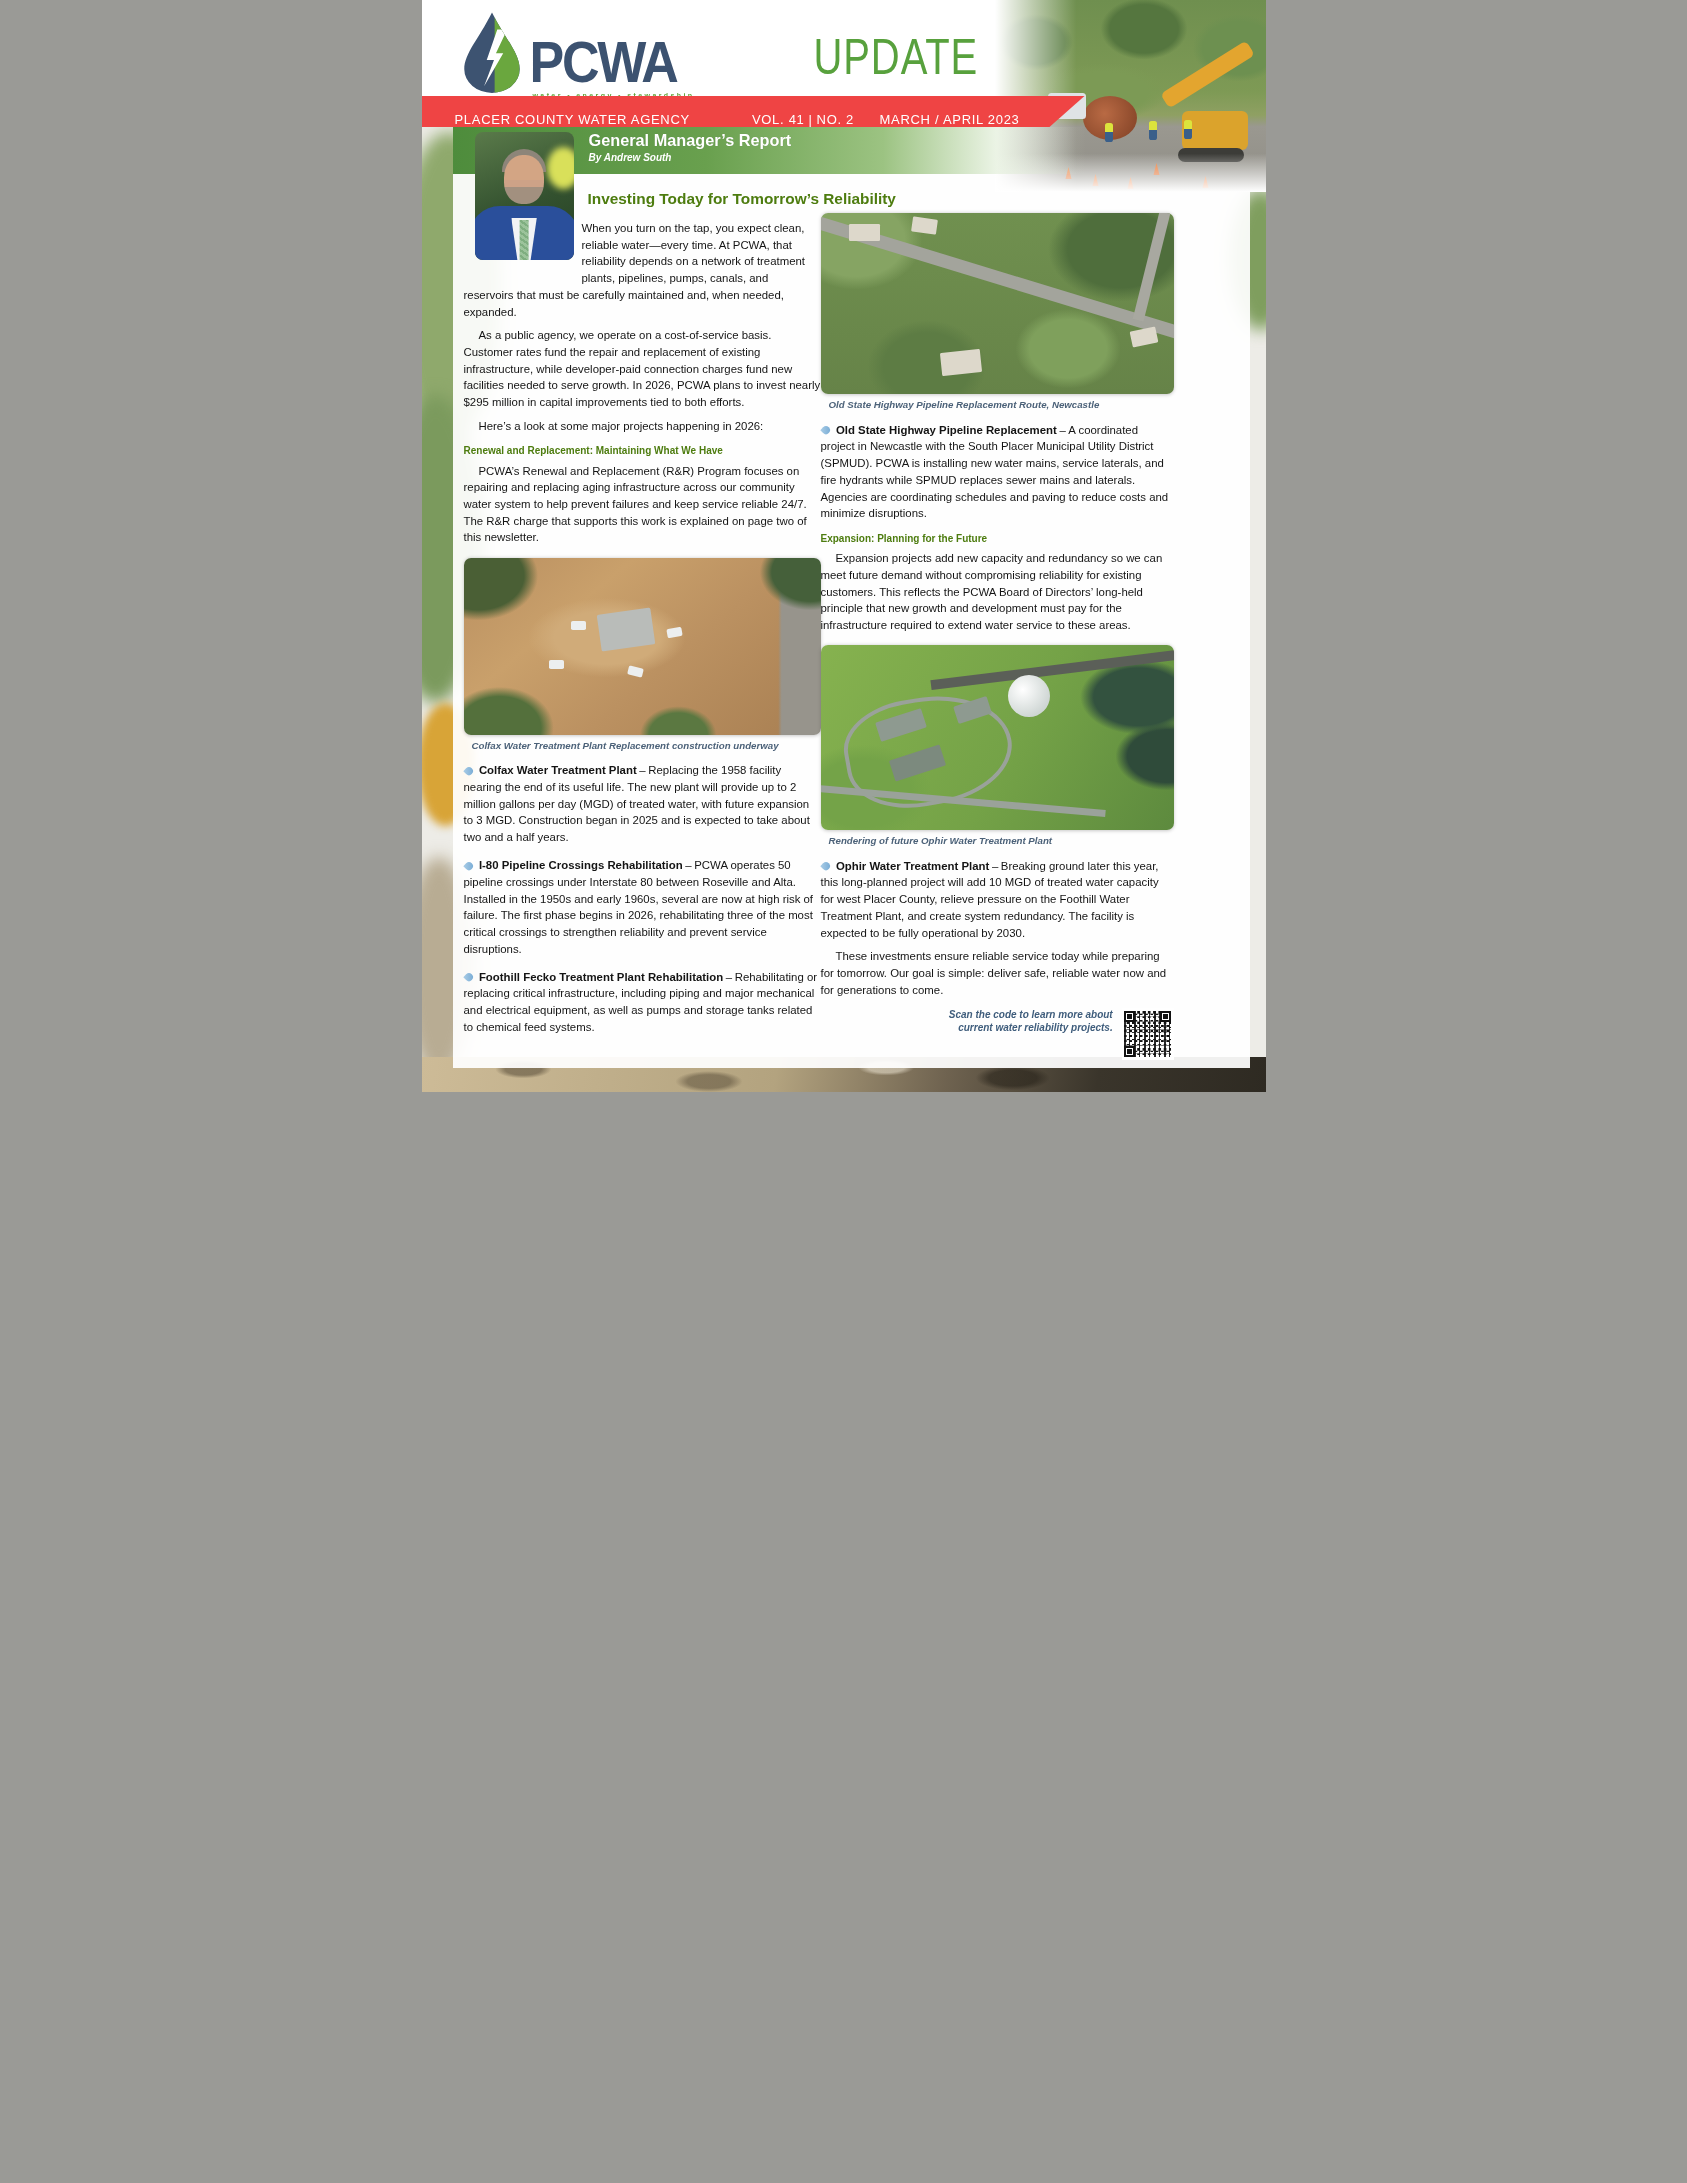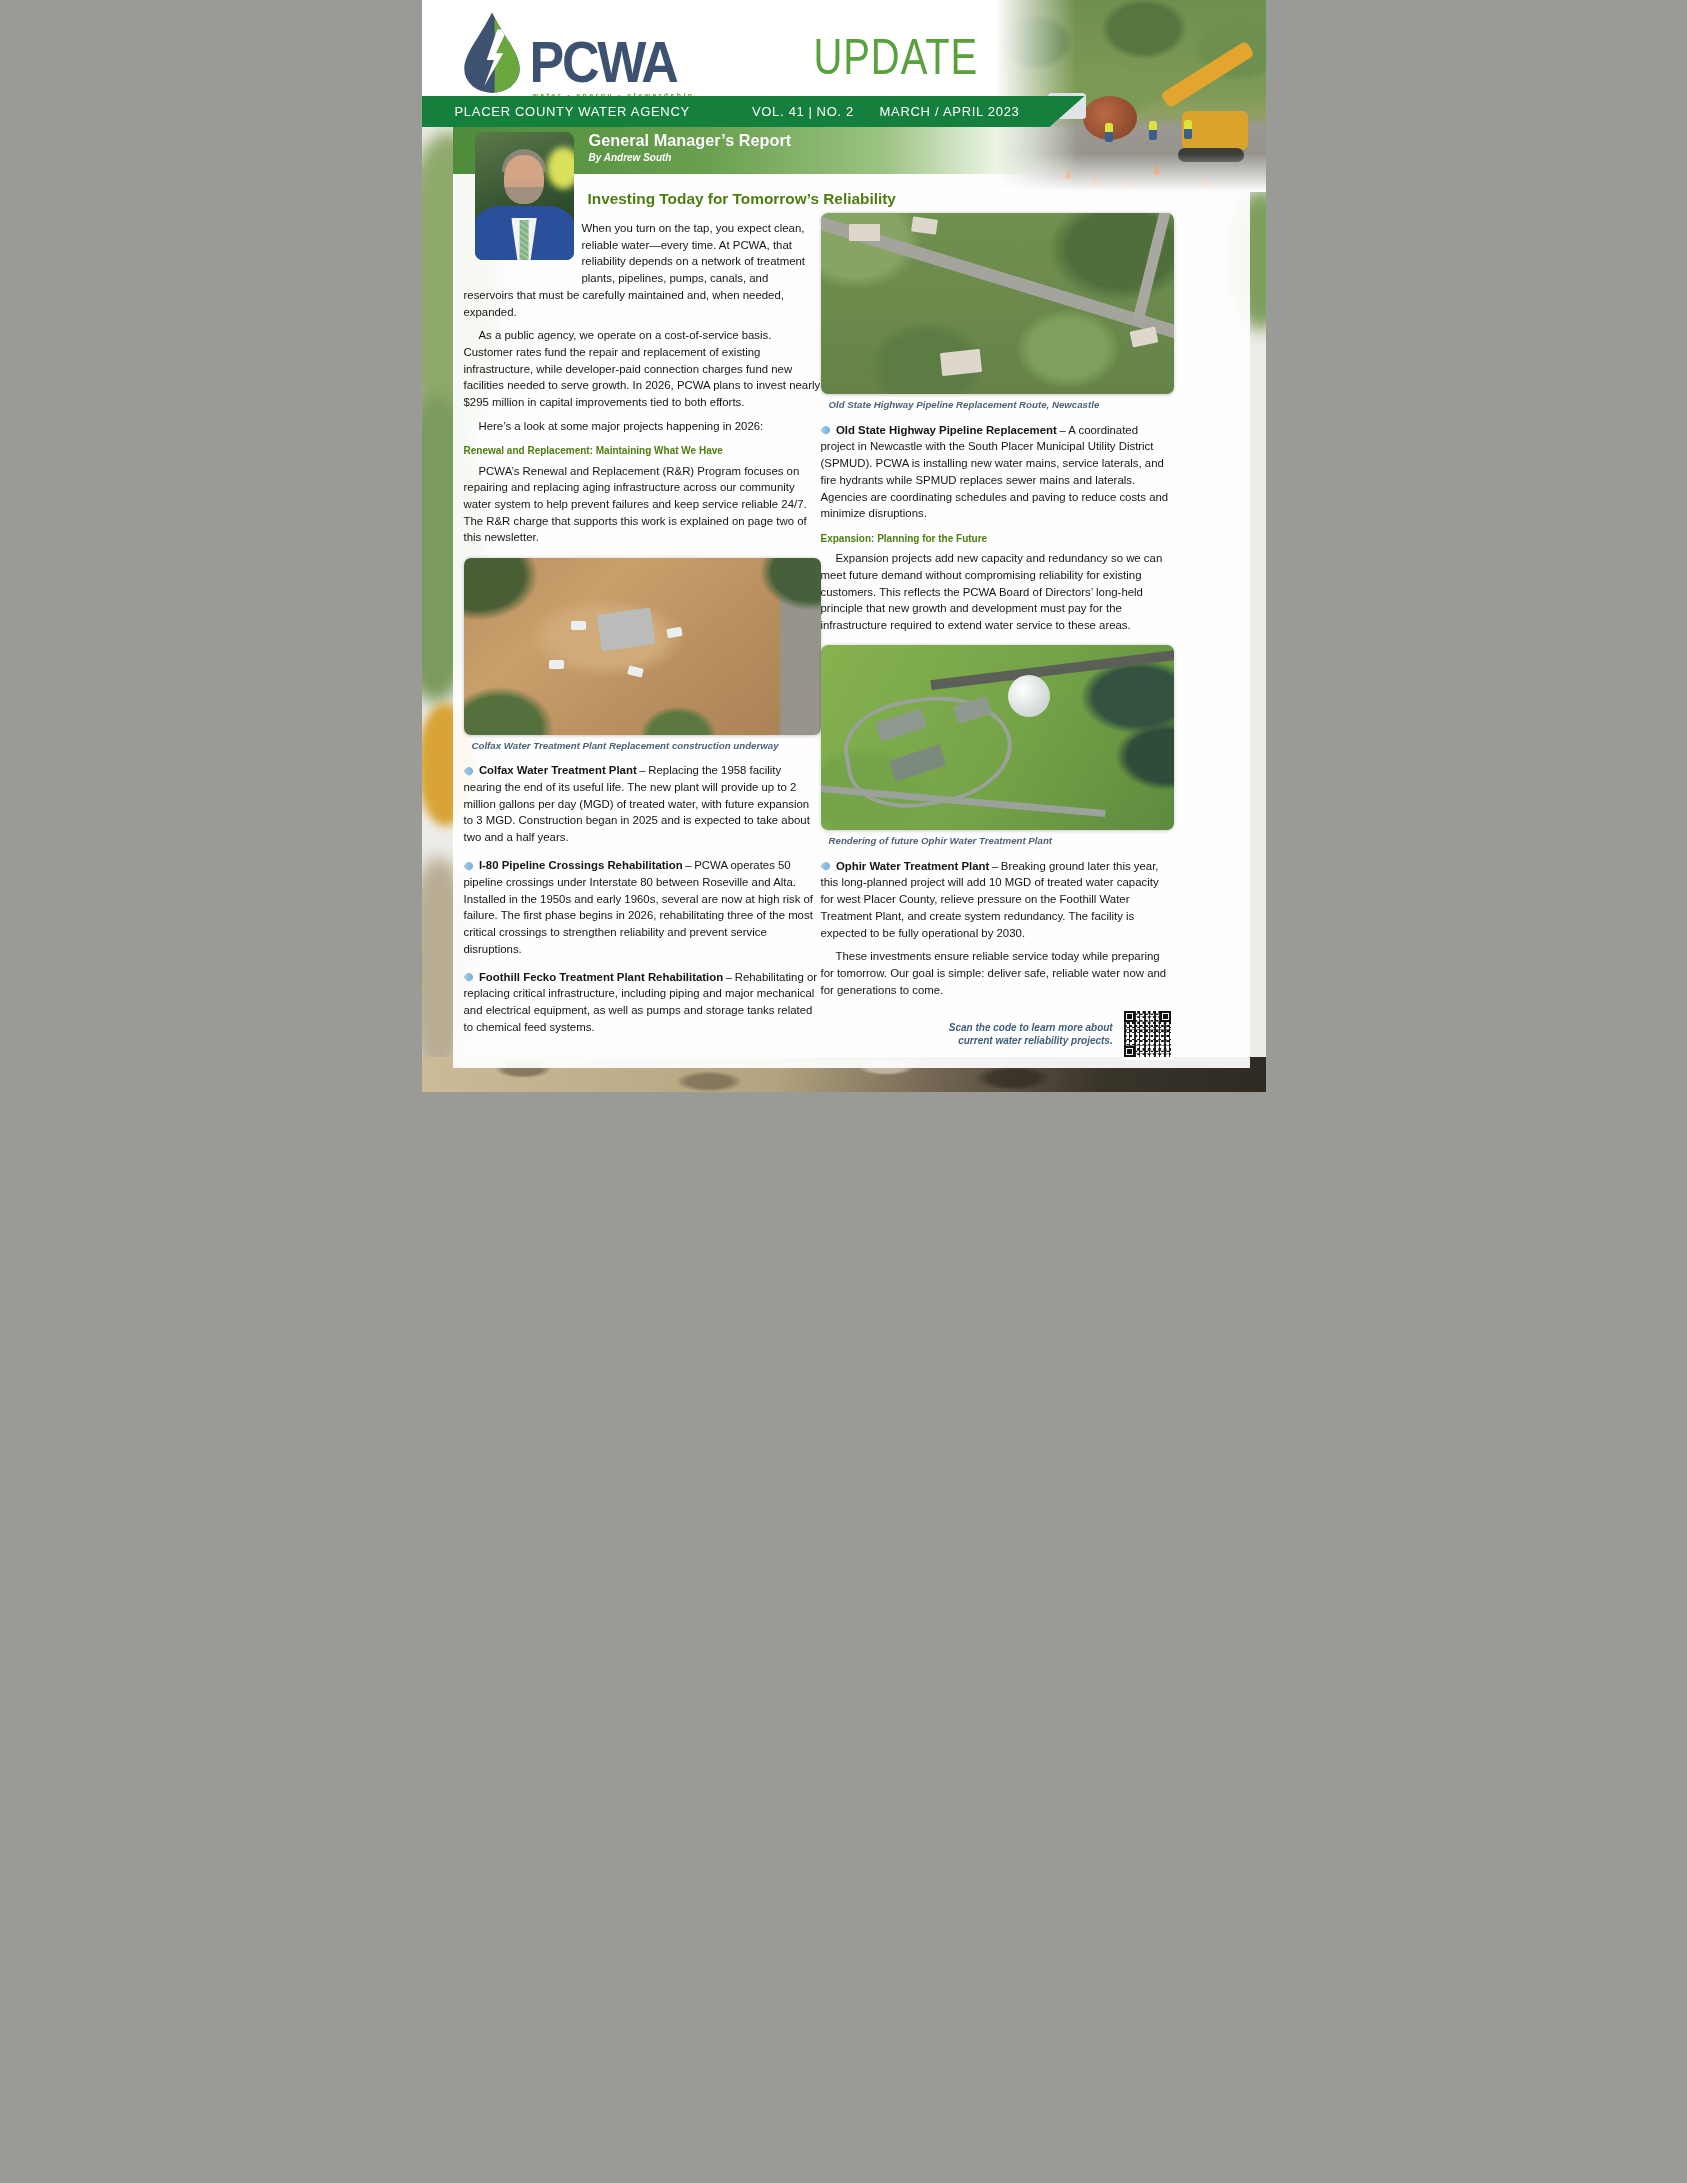--- a/index.html
+++ b/index.html
@@ -50,23 +50,23 @@
   .h-tank{position:absolute;left:88px;top:96px;width:54px;height:44px;border-radius:50%;
           background:radial-gradient(circle at 40% 40%, #b96a44, #8d4a2c 75%);}
   .h-truck{position:absolute;left:53px;top:93px;width:38px;height:25.5px;background:#dfe3e6;border-radius:3.5px;}
   .cone{position:absolute;width:8px;height:12.3px;background:linear-gradient(#f07427,#d95c17);
         clip-path:polygon(50% 0,88% 100%,12% 100%);}
   .c1{left:70px;top:167px;} .c2{left:97px;top:174px;} .c3{left:132px;top:177px;} .c4{left:158px;top:163px;} .c5{left:207px;top:176px;}
   .worker{position:absolute;width:8.8px;height:19.3px;border-radius:2.6px;background:linear-gradient(#dce43c 0 45%,#3a5f8a 45%);}
   .w1{left:110px;top:123px;} .w2{left:154px;top:121px;} .w3{left:189px;top:120px;}
 
   
-  .top-bar{position:absolute;left:0;top:96px;width:663px;height:31px;background:#15803d;z-index:5;
+  .top-bar{position:absolute;left:0;top:96px;width:663px;height:31px;background:#ef4444;z-index:5;
            clip-path:polygon(0 0,100% 0,calc(100% - 35px) 100%,0 100%);
-           display:flex;align-items:center;color:#fff;font-size:13px;letter-spacing:0.7px;}
+           display:flex;align-items:flex-end;color:#fff;font-size:13px;letter-spacing:0.7px;}
   .bar-agency{margin-left:33px;}
   .bar-vol{margin-left:62px;display:flex;gap:4px;}
   .bar-date{margin-left:25.5px;}
 
   
   .gm-band{position:absolute;left:31px;top:127px;width:633px;height:47px;z-index:4;
     background:linear-gradient(90deg,#4e8c3c 0%,#69a04e 40%,#9cc382 68%,rgba(214,232,201,.45) 86%,rgba(255,255,255,0) 100%);
     padding-left:136px;box-sizing:border-box;}
   .gm-title{font-size:16.3px;font-weight:700;color:#ffffff;padding-top:4.4px;text-shadow:0 0.4px 0.9px rgba(0,0,0,.2);}
   .gm-byline{font-size:10px;font-weight:700;font-style:italic;color:#ffffff;margin-top:1.8px;}
@@ -142,21 +142,21 @@
       linear-gradient(120deg,#86b24f 0%,#74a247 55%,#5d8a3e 100%);}
   .op-loop{position:absolute;left:7%;top:28%;width:45%;height:54%;border:4.8px solid #9aa29a;border-radius:42% 56% 50% 46%;transform:rotate(-10deg);}
   .op-tank{position:absolute;left:53%;top:16%;width:42px;height:42px;border-radius:50%;
            background:radial-gradient(circle at 35% 35%, #ffffff, #cfd6d4 72%);}
   .op-bldg{position:absolute;background:#8e9a90;border-radius:1.8px;transform:rotate(-18deg);}
   .b1{left:16%;top:38%;width:48px;height:20px;} .b2{left:20%;top:58%;width:53px;height:22px;background:#7c8a7e;} .b3{left:38%;top:30%;width:35px;height:17.6px;}
   .op-road{position:absolute;left:-4%;bottom:14%;width:85%;height:7px;background:#9aa29a;transform:rotate(5deg);}
   .op-road2{position:absolute;right:-6%;top:10%;width:75%;height:9.7px;background:#5b5f58;transform:rotate(-7deg);}
 
   
-  .scan-row{display:flex;justify-content:flex-end;align-items:center;gap:8.8px;margin-top:9.7px;}
+  .scan-row{display:flex;justify-content:flex-end;align-items:flex-start;gap:8.8px;margin-top:9.7px;}
   .scan-caption{font-size:10px;line-height:13px;font-weight:700;font-style:italic;color:#3f5d7c;text-align:right;}
   .qr{position:relative;width:52px;height:52px;background:#ffffff;padding:2.6px;box-sizing:border-box;}
   .qr-inner{position:absolute;inset:2.6px;
     background:
       repeating-linear-gradient(90deg, rgba(17,17,17,.9) 0 2.2px, transparent 2.2px 4.8px, rgba(17,17,17,.9) 4.8px 6.2px, transparent 6.2px 10px),
       repeating-linear-gradient(0deg, #ffffff 0 1.8px, transparent 1.8px 4px, #ffffff 4px 5.3px, transparent 5.3px 9.2px),
       conic-gradient(#111 90deg, #fff 0 180deg, #111 0 270deg, #fff 0);
     background-size:auto,auto,5.3px 5.3px;}
   .f{position:absolute;width:11.4px;height:11.4px;border:2.2px solid #111;background:#fff;box-sizing:border-box;}
   .f::after{content:"";position:absolute;inset:1.3px;background:#111;}

